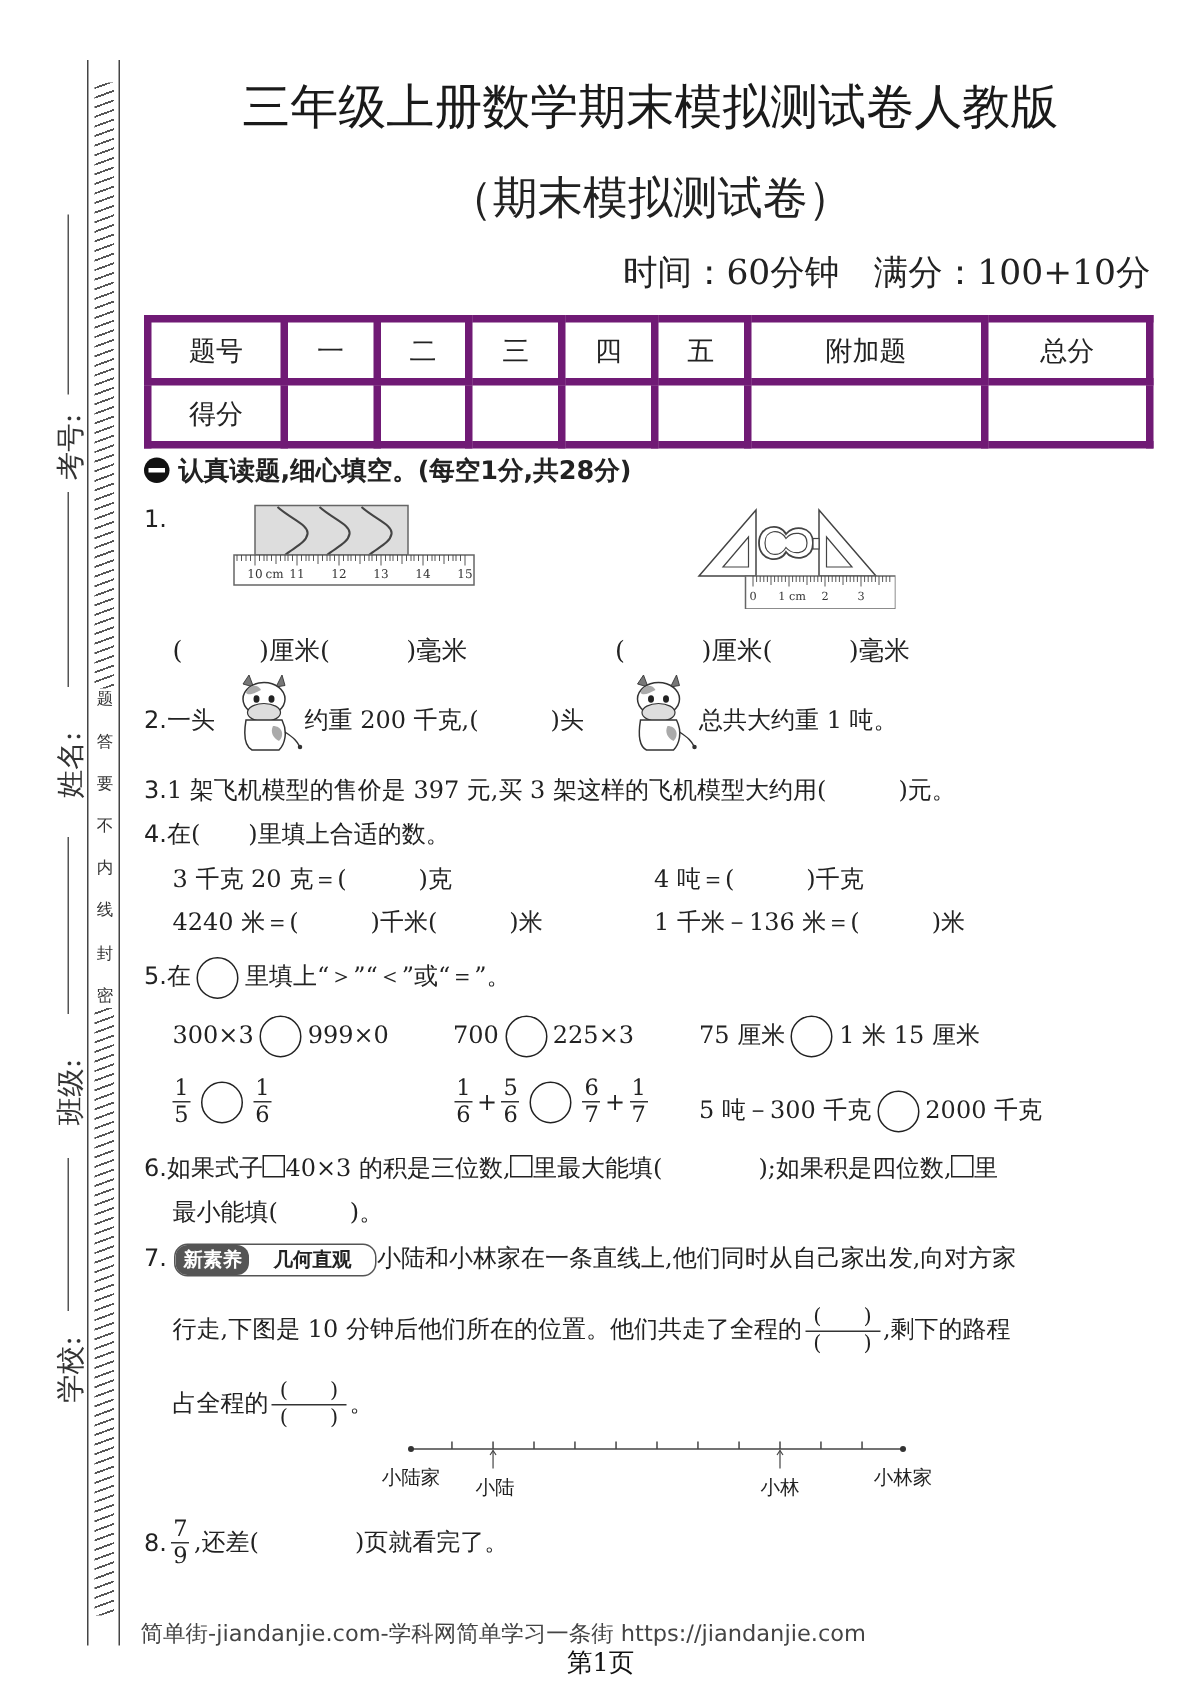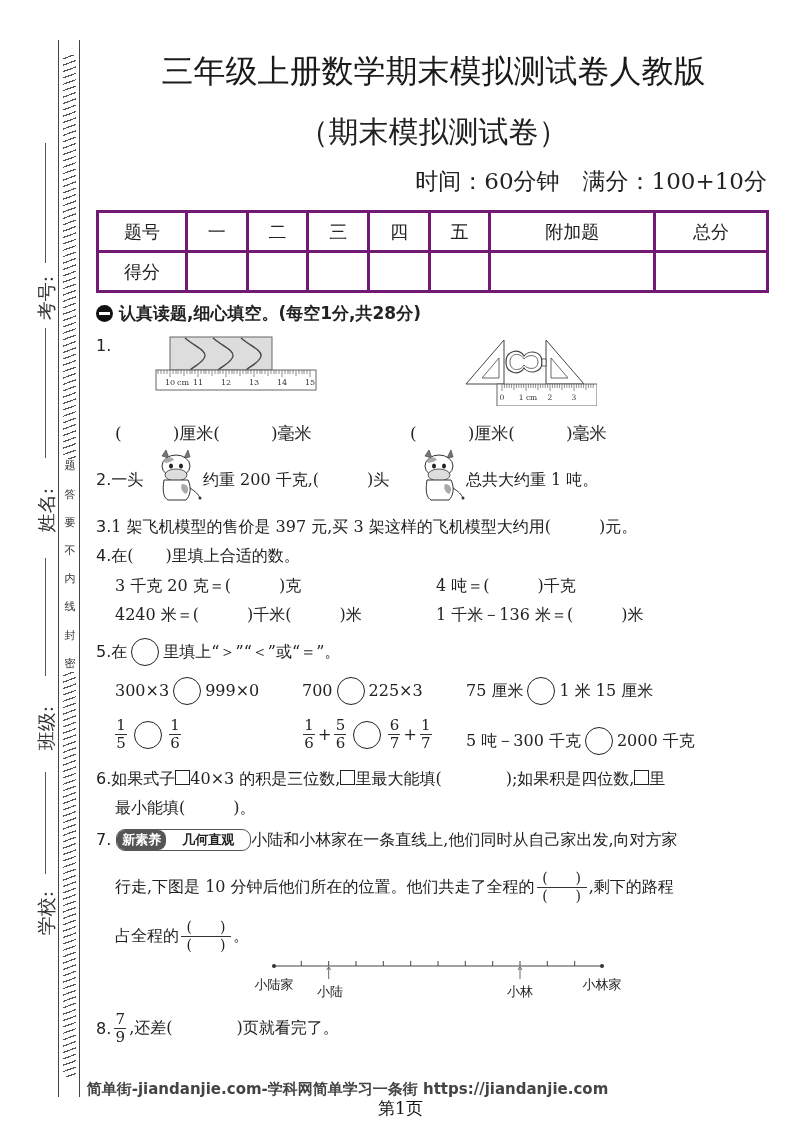--- a/index.html
+++ b/index.html
@@ -15,38 +15,38 @@
   .side-label { position:absolute; left:22px; transform:rotate(-90deg); transform-origin:center;
                 font-size:19px; white-space:nowrap; width:50px; text-align:center; color:#333; }
   .side-line { position:absolute; left:45px; width:1px; background:#555; }
 
   .title { left:96px; top:50px; width:675px; font-size:32px; letter-spacing:0px; text-align:center; white-space:nowrap; color:#1a1a1a; }
   .subtitle { left:96px; top:112px; width:675px; text-align:center; font-size:30px; color:#222; }
   .meta { right:34px; top:166px; font-size:23px; white-space:nowrap; }
 
   table.score { position:absolute; left:96px; top:210px; width:673px; height:77px; border-collapse:collapse;
                 border:2px solid #333; font-size:18px; }
-  table.score td { border:3px solid #701a75; text-align:center; height:37px; padding:0; }
+  table.score td { border:5px solid #701a75; text-align:center; height:37px; padding:0; }
 
   .sans { font-family:"DejaVu Sans","Liberation Sans",sans-serif; }
   .sec-head { left:96px; top:302px; font-size:17px; font-weight:bold; white-space:nowrap; display:flex; align-items:center; }
   .sec-icon { width:17px; height:17px; border-radius:50%; background:#111; position:relative; margin-right:6px; }
   .sec-icon::after { content:""; position:absolute; left:3px; right:3px; top:7px; height:3px; background:#fff; }
   .q { font-size:16px; white-space:nowrap; }
   .qn { font-family:"DejaVu Sans","Liberation Sans",sans-serif; font-size:16px; }
   .frac { display:inline-flex; flex-direction:column; align-items:center; vertical-align:middle; line-height:17px; font-size:15px; margin:0 3px; }
   .frac .bar { border-top:1px solid #333; width:100%; min-width:12px; }
   .circ { display:inline-block; width:26px; height:26px; border:1.5px solid #222; border-radius:50%; vertical-align:middle; margin:0 4px; }
   .sq { display:inline-block; width:13px; height:13px; border:1px solid #222; vertical-align:-1px; }
   .badge { display:inline-flex; border:1.5px solid #555; border-radius:9px; overflow:hidden; vertical-align:middle; font-family:"DejaVu Sans","Liberation Sans",sans-serif; font-size:13px; font-weight:bold; }
   .badge .b1 { background:#555; color:#fff; padding:1px 5px; border-radius:0 8px 8px 0; }
   .badge .b2 { color:#222; padding:1px 16px; }
   .blankfrac { display:inline-flex; flex-direction:column; align-items:center; vertical-align:middle; font-size:14px; line-height:17px; margin:0 2px; }
   .blankfrac .bar { border-top:1px solid #333; width:50px; }
-  .footer { left:12px; width:671px; text-align:center; top:1080px; font-size:15px; color:#444; font-family:"DejaVu Sans","Liberation Sans",sans-serif;font-weight:bold; }
+  .footer { left:0; width:671px; text-align:center; top:1080px; font-size:15px; color:#444; font-family:"DejaVu Sans","Liberation Sans",sans-serif; }
   .page-no { left:0; width:801px; text-align:center; top:1097px; font-size:17px; color:#111; }
 </style>
 </head>
 <body>
 
 <div class="strip-line" style="left:58px;"></div>
 <div class="strip-line" style="left:79px;"></div>
 <div class="hatch" style="top:55px;height:405px;"></div>
 <div class="hatch" style="top:672px;height:405px;"></div>
 <div class="seal-char" style="top:459px;">题</div>

